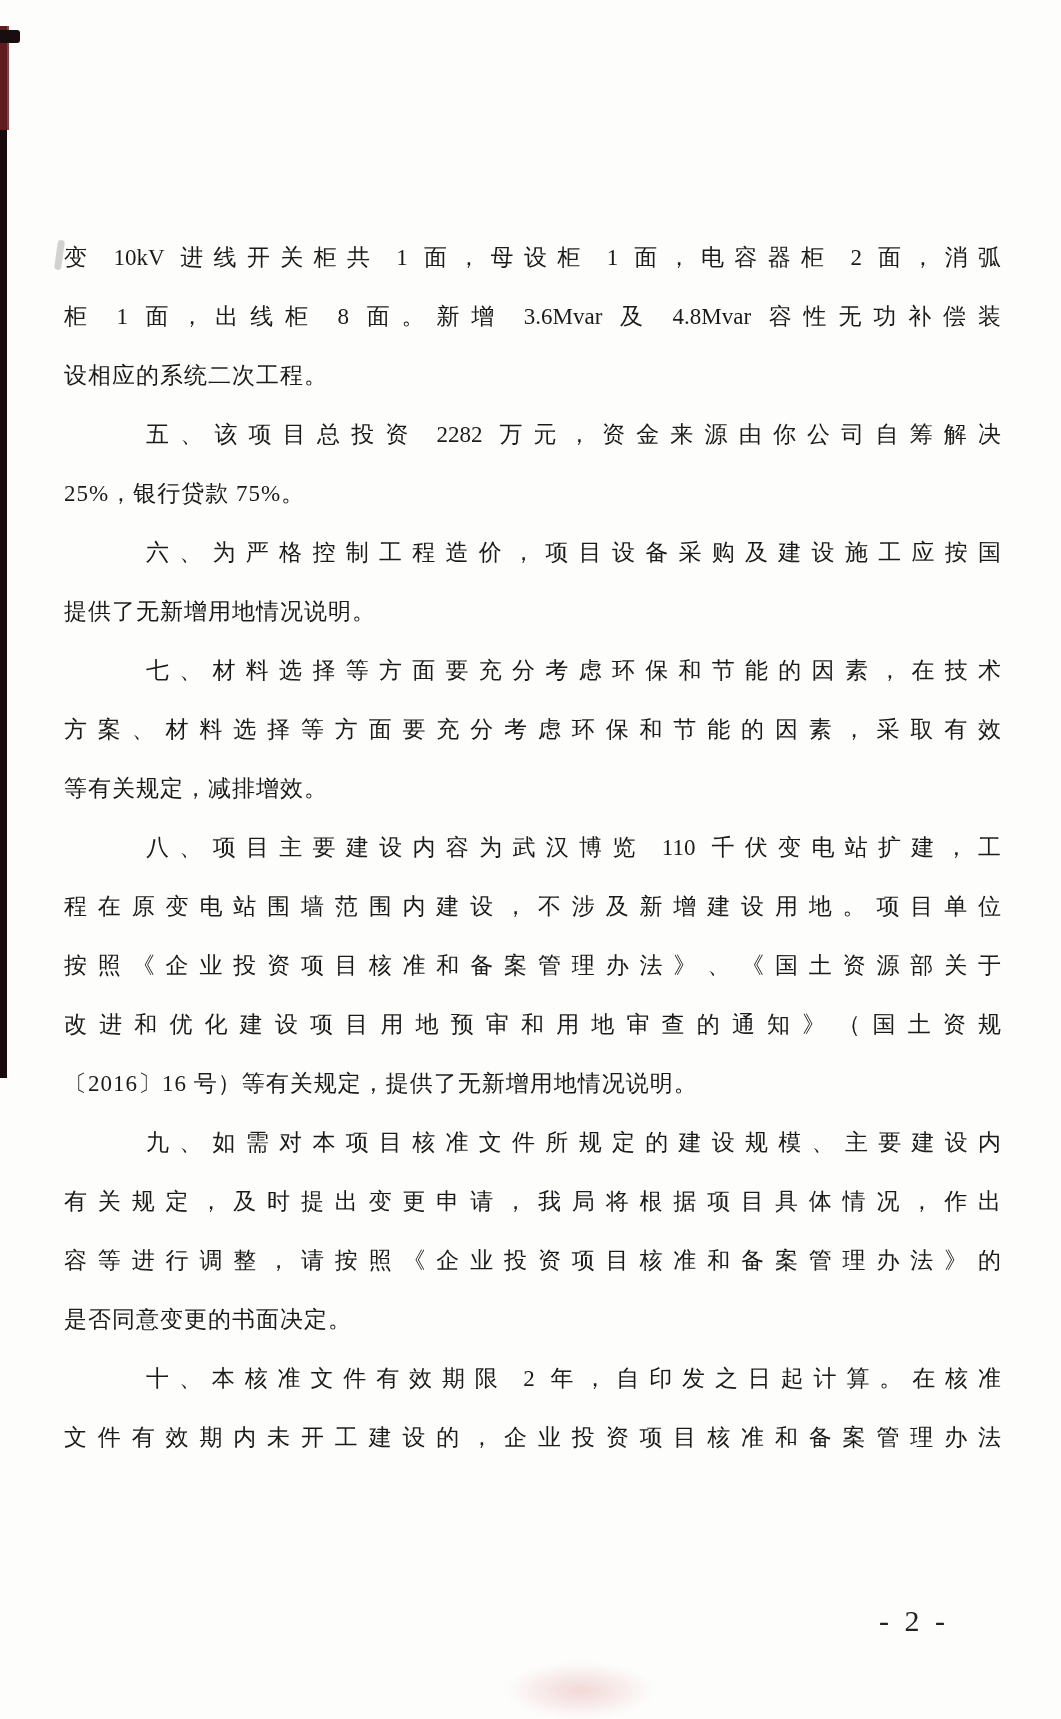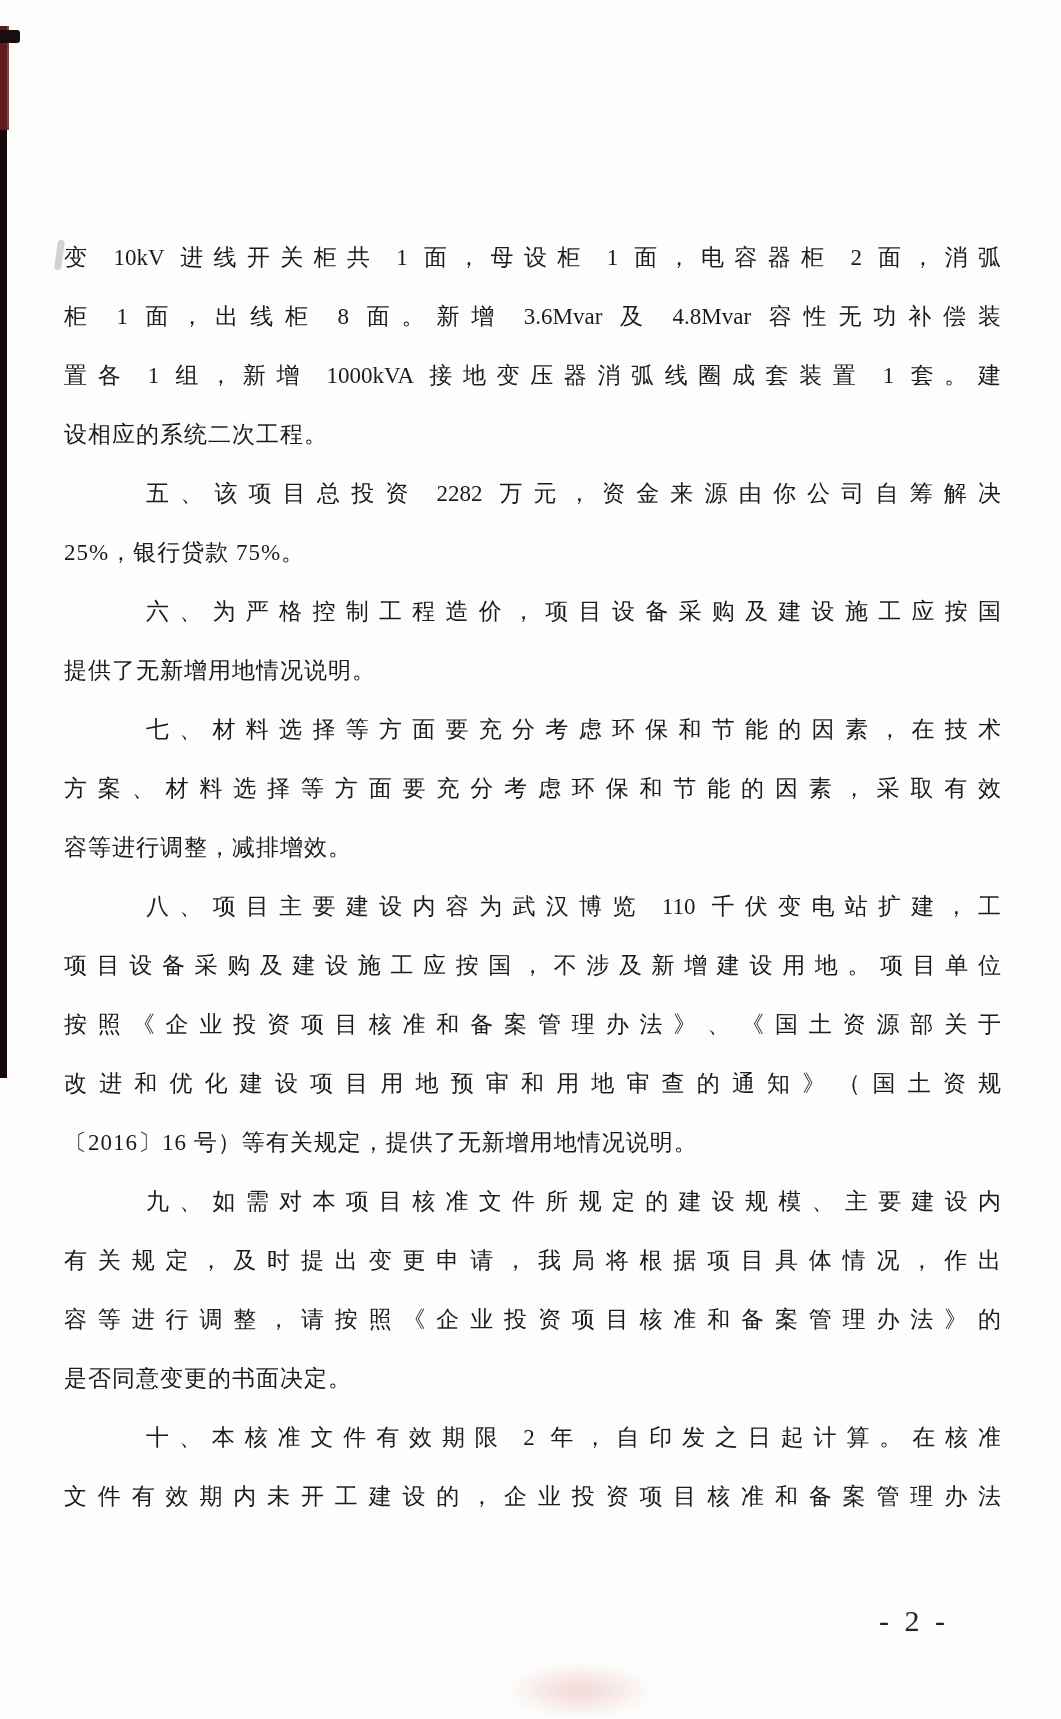--- a/index.html
+++ b/index.html
@@ -101,31 +101,30 @@
 <div id="page">
   <div class="left-strip"></div>
   <div class="left-strip-cap"></div>
   <div class="left-strip-nub"></div>
   <div class="gray-smudge"></div>
   <div class="stain"></div>
 
   <div class="body-text" id="body-lines">
       <div class="line fill">变 10kV 进线开关柜共 1 面，母设柜 1 面，电容器柜 2 面，消弧</div>
       <div class="line fill">柜 1 面，出线柜 8 面。新增 3.6Mvar 及 4.8Mvar 容性无功补偿装</div>
-      <div class="line fill">置各 1 组，新增 1000kVA 接地变压器消弧线圈成套装置 1 套。建</div>
       <div class="line">设相应的系统二次工程。</div>
       <div class="line indent fill">五、该项目总投资 2282 万元，资金来源由你公司自筹解决</div>
       <div class="line">25%，银行贷款 75%。</div>
       <div class="line indent fill">六、为严格控制工程造价，项目设备采购及建设施工应按国</div>
       <div class="line">提供了无新增用地情况说明。</div>
       <div class="line indent fill">七、材料选择等方面要充分考虑环保和节能的因素，在技术</div>
       <div class="line fill">方案、材料选择等方面要充分考虑环保和节能的因素，采取有效</div>
-      <div class="line">容等进行调整，减排增效。</div>
+      <div class="line">等有关规定，减排增效。</div>
       <div class="line indent fill">八、项目主要建设内容为武汉博览 110 千伏变电站扩建，工</div>
-      <div class="line fill">项目设备采购及建设施工应按国，不涉及新增建设用地。项目单位</div>
+      <div class="line fill">程在原变电站围墙范围内建设，不涉及新增建设用地。项目单位</div>
       <div class="line fill">按照《企业投资项目核准和备案管理办法》、《国土资源部关于</div>
       <div class="line fill">改进和优化建设项目用地预审和用地审查的通知》（国土资规</div>
       <div class="line">〔2016〕16 号）等有关规定，提供了无新增用地情况说明。</div>
       <div class="line indent fill">九、如需对本项目核准文件所规定的建设规模、主要建设内</div>
       <div class="line fill">有关规定，及时提出变更申请，我局将根据项目具体情况，作出</div>
       <div class="line fill">容等进行调整，请按照《企业投资项目核准和备案管理办法》的</div>
       <div class="line">是否同意变更的书面决定。</div>
       <div class="line indent fill">十、本核准文件有效期限 2 年，自印发之日起计算。在核准</div>
       <div class="line fill">文件有效期内未开工建设的，企业投资项目核准和备案管理办法</div>
     </div>

